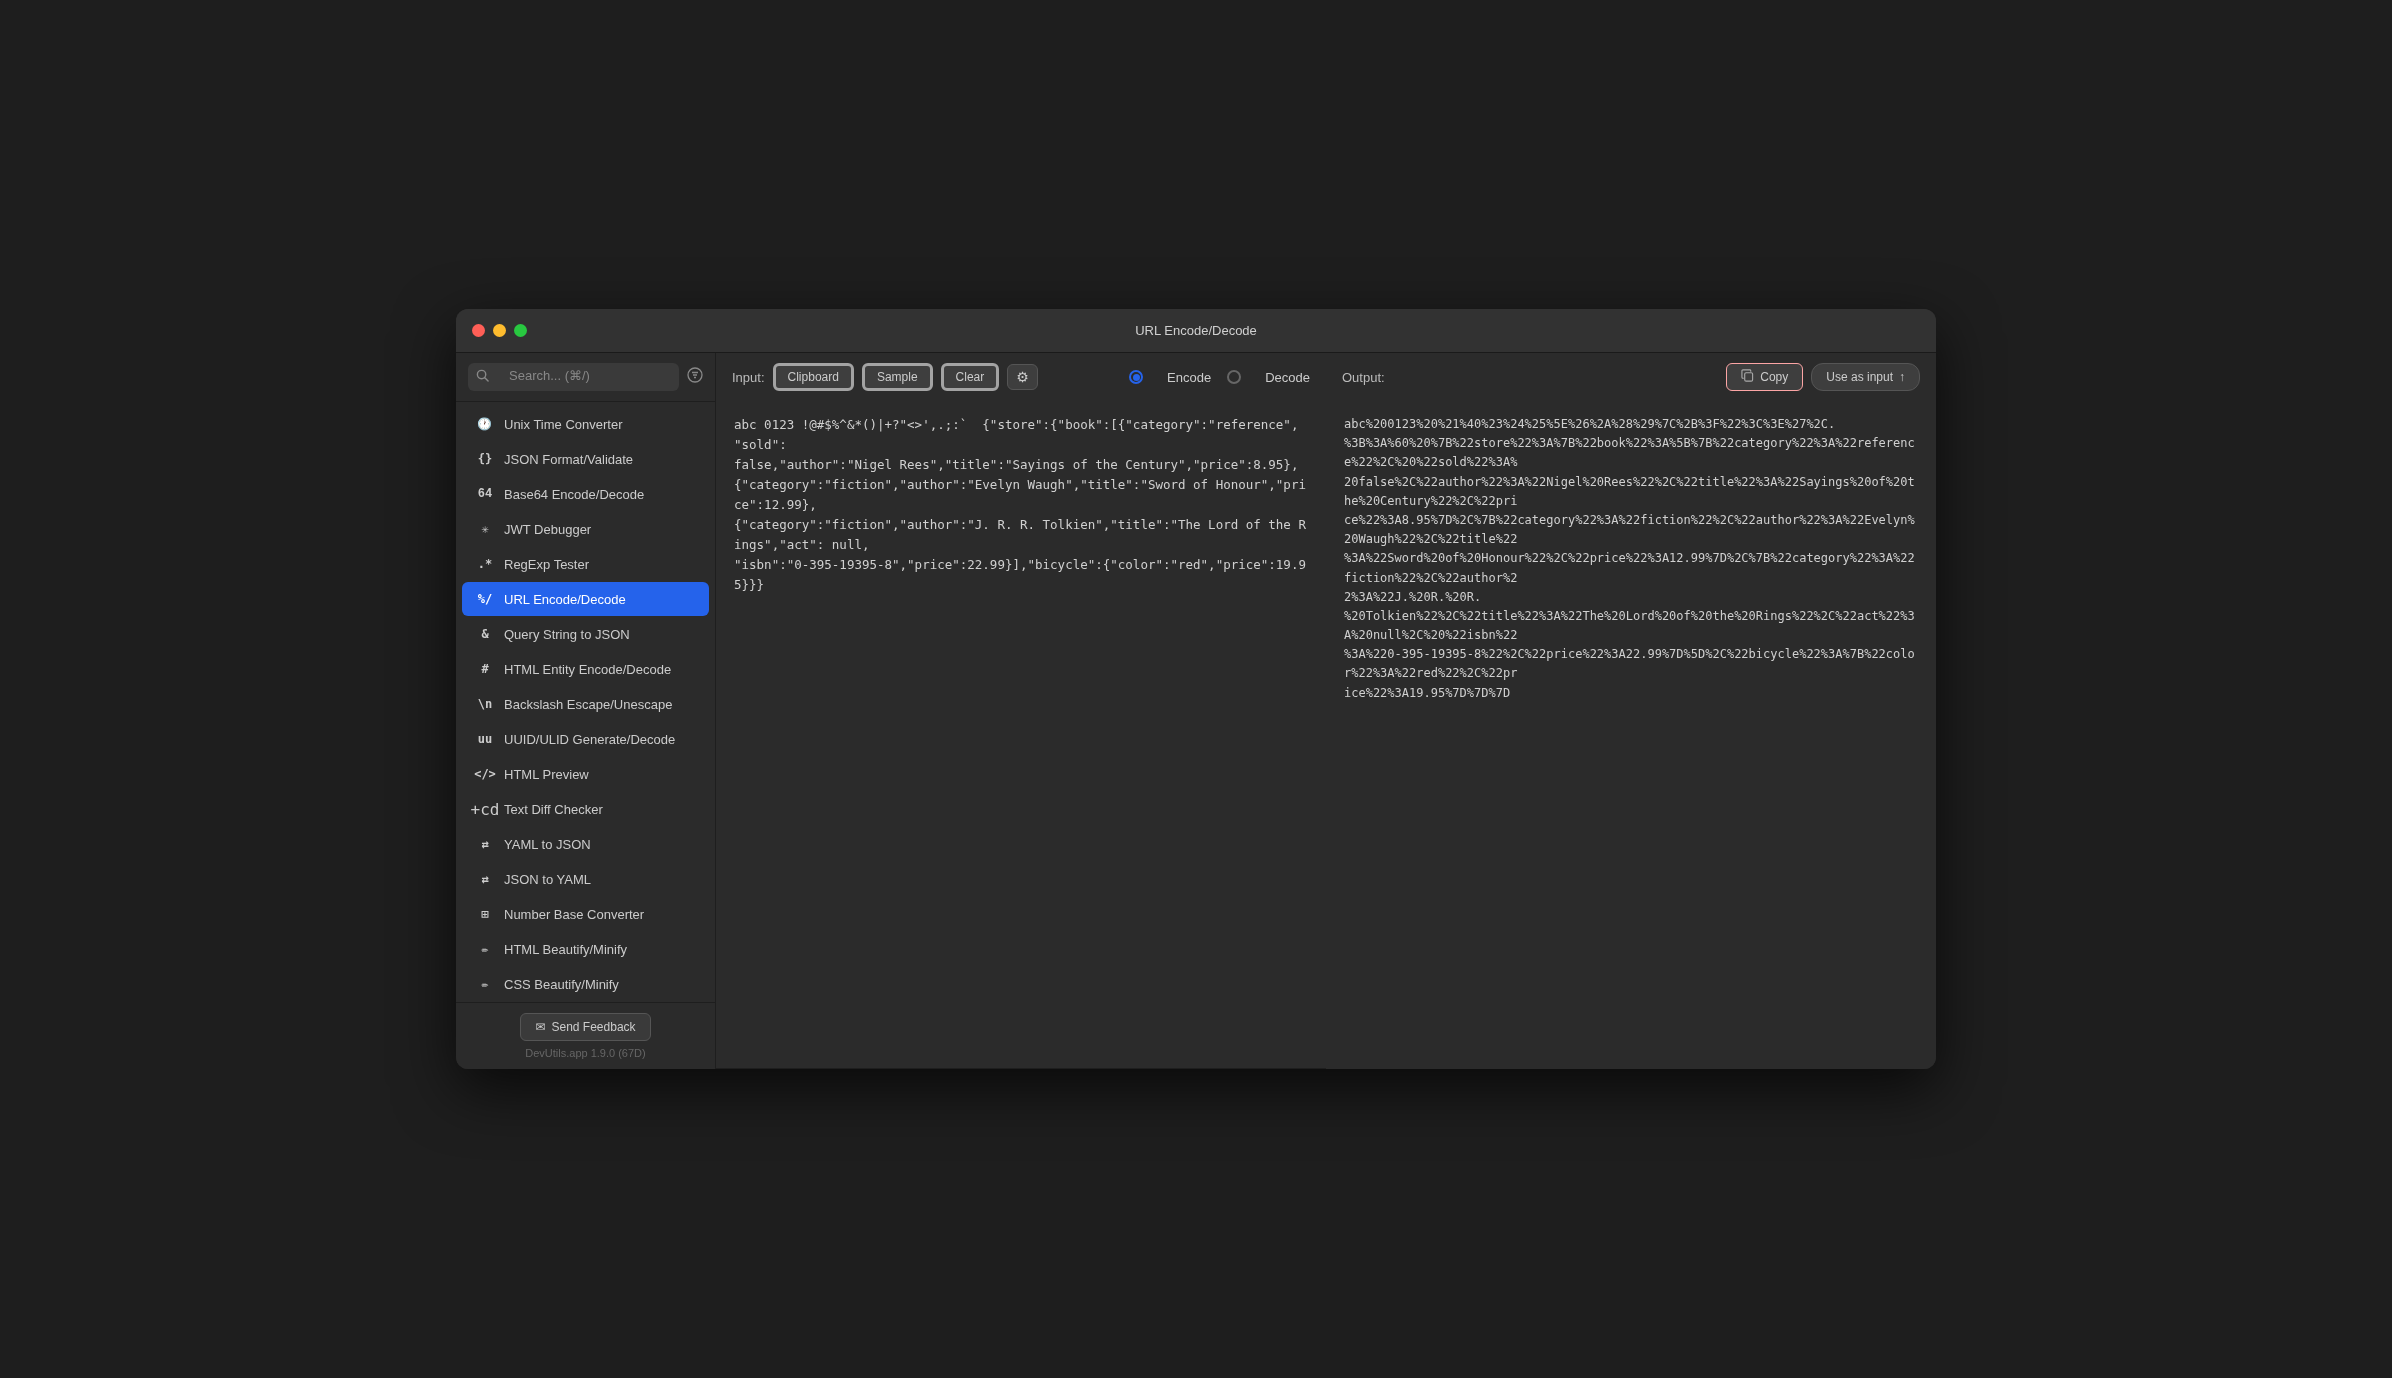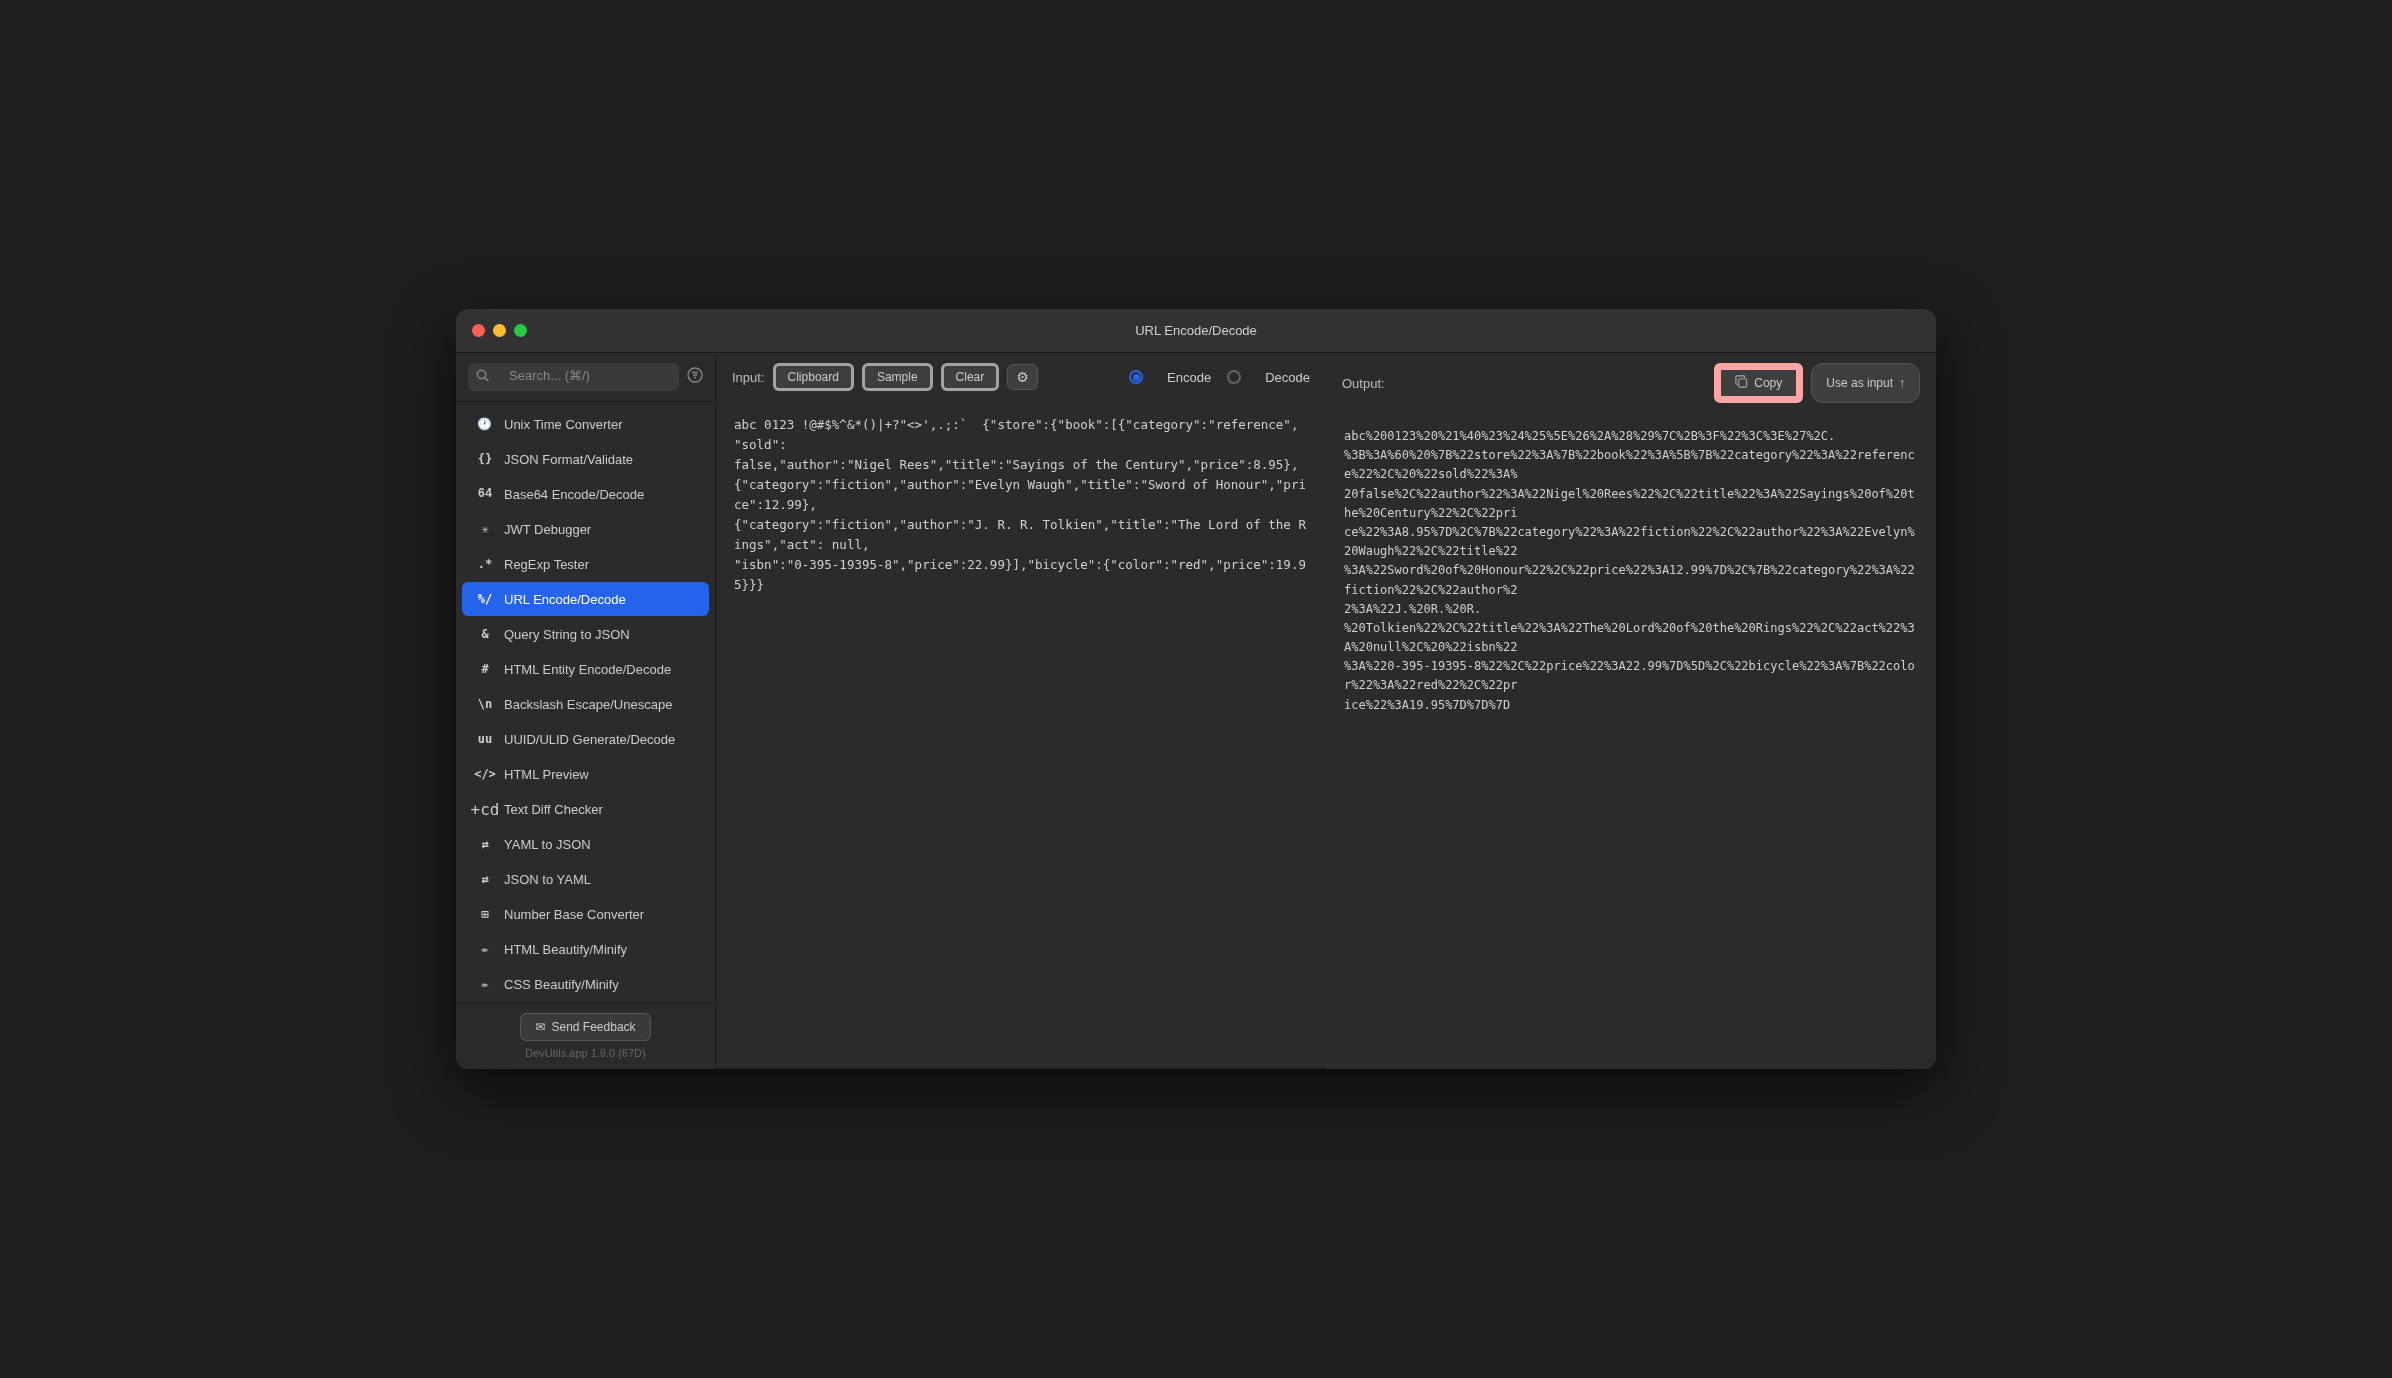--- a/index.html
+++ b/index.html
@@ -297,21 +297,21 @@
     }
 
     .output-actions {
       margin-left: auto;
       display: flex;
       gap: 8px;
     }
 
     .copy-btn {
       background: #3e3e3e;
-      border: 7px solid #fca5a5;
+      border: 1px solid #fca5a5;
       border-radius: 6px;
       color: #ccc;
       font-size: 12px;
       padding: 5px 14px;
       cursor: pointer;
       display: flex;
       align-items: center;
       gap: 6px;
     }
 

